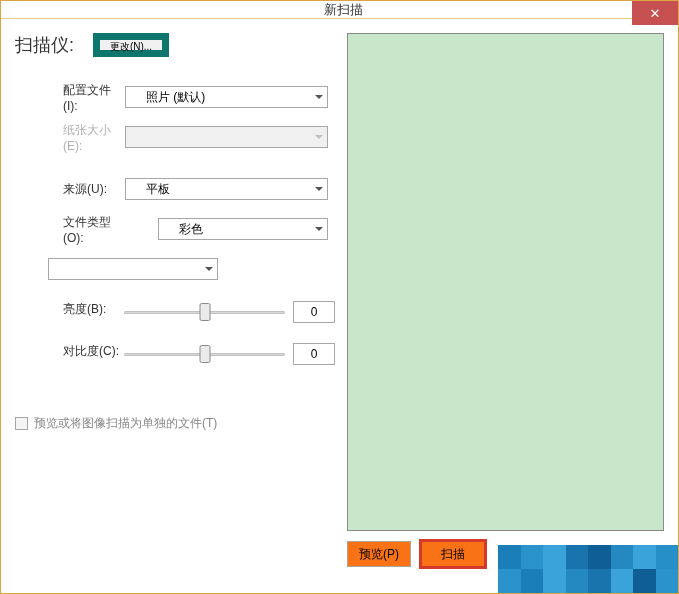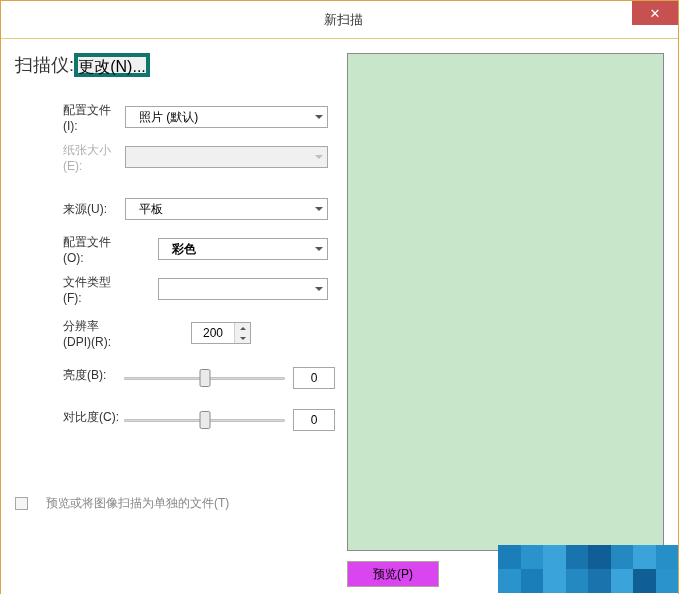--- a/index.html
+++ b/index.html
@@ -12,21 +12,21 @@
     overflow: hidden;
   }
   .window {
     width: 679px;
     height: 594px;
     background: #fff;
     border: 1px solid #d9a441;
     position: relative;
   }
   .titlebar {
-    height: 38px;
+    height: 18px;
     background: #fff;
     display: flex;
     align-items: center;
     position: relative;
     border-bottom: 1px solid #e6c97a;
     padding-left: 8px;
   }
   .titlebar .title {
     flex: 1;
     text-align: center;
@@ -75,45 +75,45 @@
     color: #333;
     flex: 1;
     white-space: nowrap;
     overflow: hidden;
     text-overflow: ellipsis;
   }
   .change-btn {
     width: 76px;
     height: 24px;
     background: #f0f0f0;
-    border: 4px solid #0f766e;
-    font-size: 16px;
-    cursor: pointer;
-    margin-left: 0;
+    border: 7px solid #0f766e;
+    font-size: 10px;
+    cursor: pointer;
+    margin-left: 19px;
   }
   .form-row {
     display: flex;
     align-items: center;
     margin-bottom: 16px;
     height: 24px;
   }
   .form-label {
     width: 110px;
     color: #333;
     padding-left: 48px;
   }
   .form-label.disabled {
     color: #b0b0b0;
   }
   .form-select {
     width: 203px;
     height: 22px;
     border: 1px solid #a7a6aa;
     background: #fff;
-    padding-left: 13px;
+    padding-left: 20px;
     font-size: 12px;
     position: relative;
     display: flex;
     align-items: center;
     cursor: pointer;
   }
   .form-select.disabled {
     background: #f0f0f0;
     color: #b0b0b0;
     cursor: not-allowed;
@@ -127,21 +127,20 @@
     border-left: 4px solid transparent;
     border-right: 4px solid transparent;
     border-top: 4px solid #555;
   }
   .form-select.disabled .arrow {
     border-top-color: #c0c0c0;
   }
   .form-select-narrow {
     width: 170px;
     margin-left: 33px;
-    font-weight: bold;
   }
   .spinner {
     display: flex;
     width: 60px;
     margin-left: 66px;
     height: 22px;
     border: 1px solid #a7a6aa;
   }
   .spinner-input {
     border: none;
@@ -219,23 +218,22 @@
     border: 1px solid #a7a6aa;
     background: #fff;
     text-align: center;
     font-size: 12px;
     margin-left: 8px;
     line-height: 20px;
   }
   .checkbox-row {
     display: flex;
     align-items: center;
-    margin-top: 44px;
+    margin-top: 30px;
     color: #888;
-    gap: 12px;
   }
   .checkbox {
     width: 13px;
     height: 13px;
     border: 1px solid #a7a6aa;
     background: #f5f5f5;
     margin-right: 6px;
   }
   .gap-lg { margin-bottom: 28px; }
   .gap-md { margin-bottom: 22px; }
@@ -252,23 +250,23 @@
     margin-bottom: 10px;
     position: relative;
   }
   .button-row {
     display: flex;
     gap: 10px;
     justify-content: flex-start;
     padding-left: 0;
   }
   .action-btn {
-    width: 92px;
+    width: 64px;
     height: 26px;
-    background: #d946ef;
+    background: #f97316;
     border: 1px solid #aca899;
     font-size: 12px;
     cursor: pointer;
   }
   .action-btn.highlight {
     outline: 3px solid #d43a2a;
     outline-offset: -1px;
   }
   .pixelate-overlay {
     position: absolute;
@@ -325,44 +323,33 @@
 
       <div class="form-row">
         <div class="form-label">来源(U):</div>
         <div class="form-select">
           <span>平板</span>
           <span class="arrow"></span>
         </div>
       </div>
 
       <div class="form-row">
-        <div class="form-label">配置文件(O):</div>
+        <div class="form-label">文件类型(O):</div>
         <div class="form-select form-select-narrow">
           <span>彩色</span>
           <span class="arrow"></span>
         </div>
       </div>
 
       <div class="form-row" style="margin-bottom:20px;">
-        <div class="form-label">文件类型(F):</div>
         <div class="form-select form-select-narrow">
           <span class="arrow"></span>
         </div>
       </div>
 
-      <div class="form-row gap-md">
-        <div class="form-label">分辨率(DPI)(R):</div>
-        <div class="spinner">
-          <input class="spinner-input" value="200" style="">
-          <div class="spinner-btns">
-            <div class="spinner-up"></div>
-            <div class="spinner-down"></div>
-          </div>
-        </div>
-      </div>
 
       <div class="slider-row">
         <div class="form-label">亮度(B):</div>
         <div class="slider-track-wrap">
           <div class="slider-track"></div>
           <div class="slider-thumb"></div>
         </div>
         <input class="slider-value" value="0" style="">
       </div>
 
@@ -379,20 +366,21 @@
         <div class="checkbox"></div>
         <span>预览或将图像扫描为单独的文件(T)</span>
       </div>
 
     </div>
 
     <div class="right-panel">
       <div class="preview-box"></div>
       <div class="button-row">
         <button class="action-btn">预览(P)</button>
+        <button class="action-btn highlight">扫描</button>
       </div>
     </div>
   </div>
 
   <div class="pixelate-overlay">
     <div class="p1"></div>
       <div class="p2"></div>
       <div class="p3"></div>
       <div class="p4"></div>
     <div class="p5"></div>

